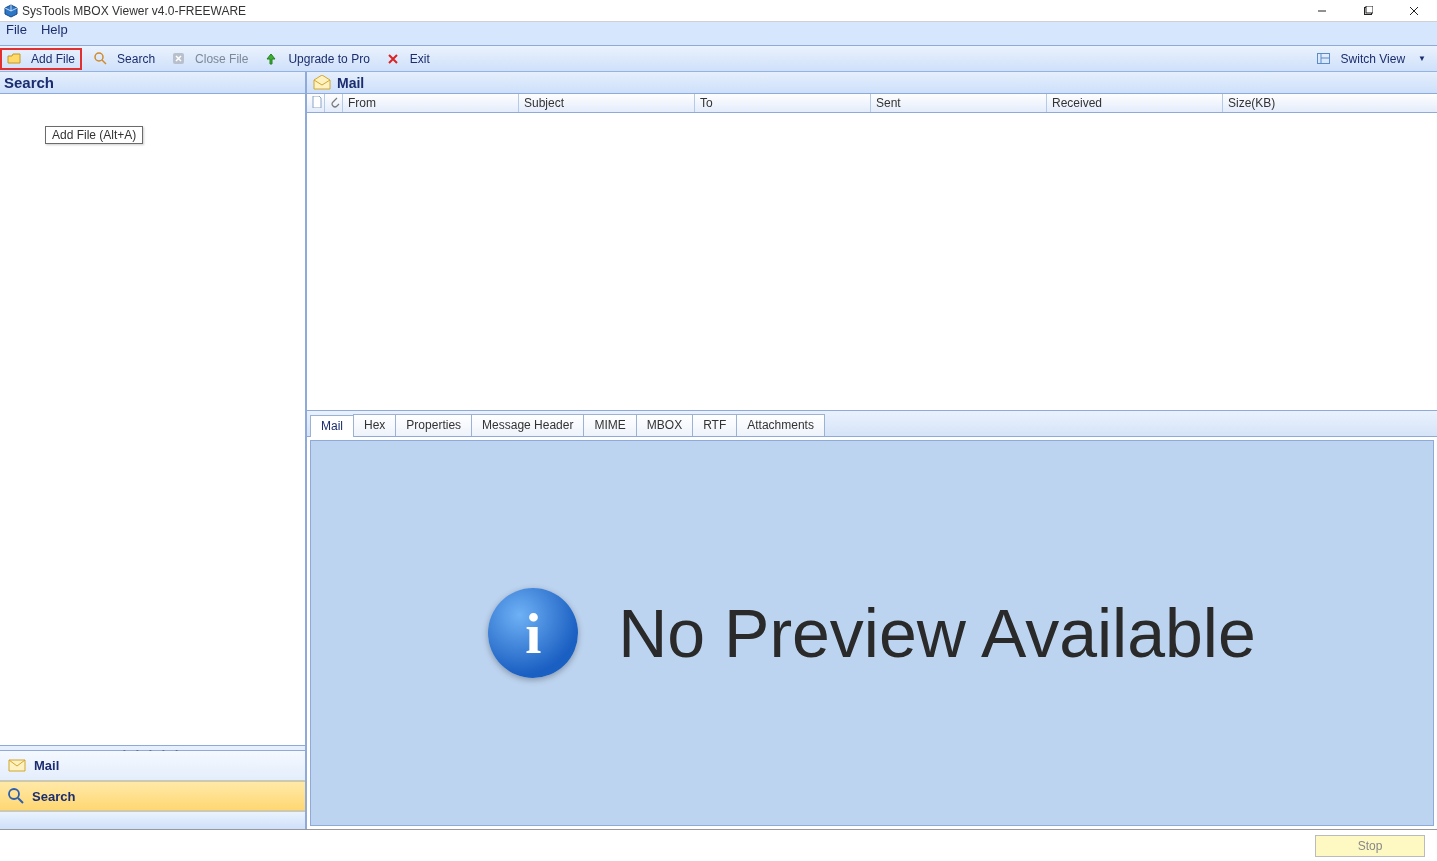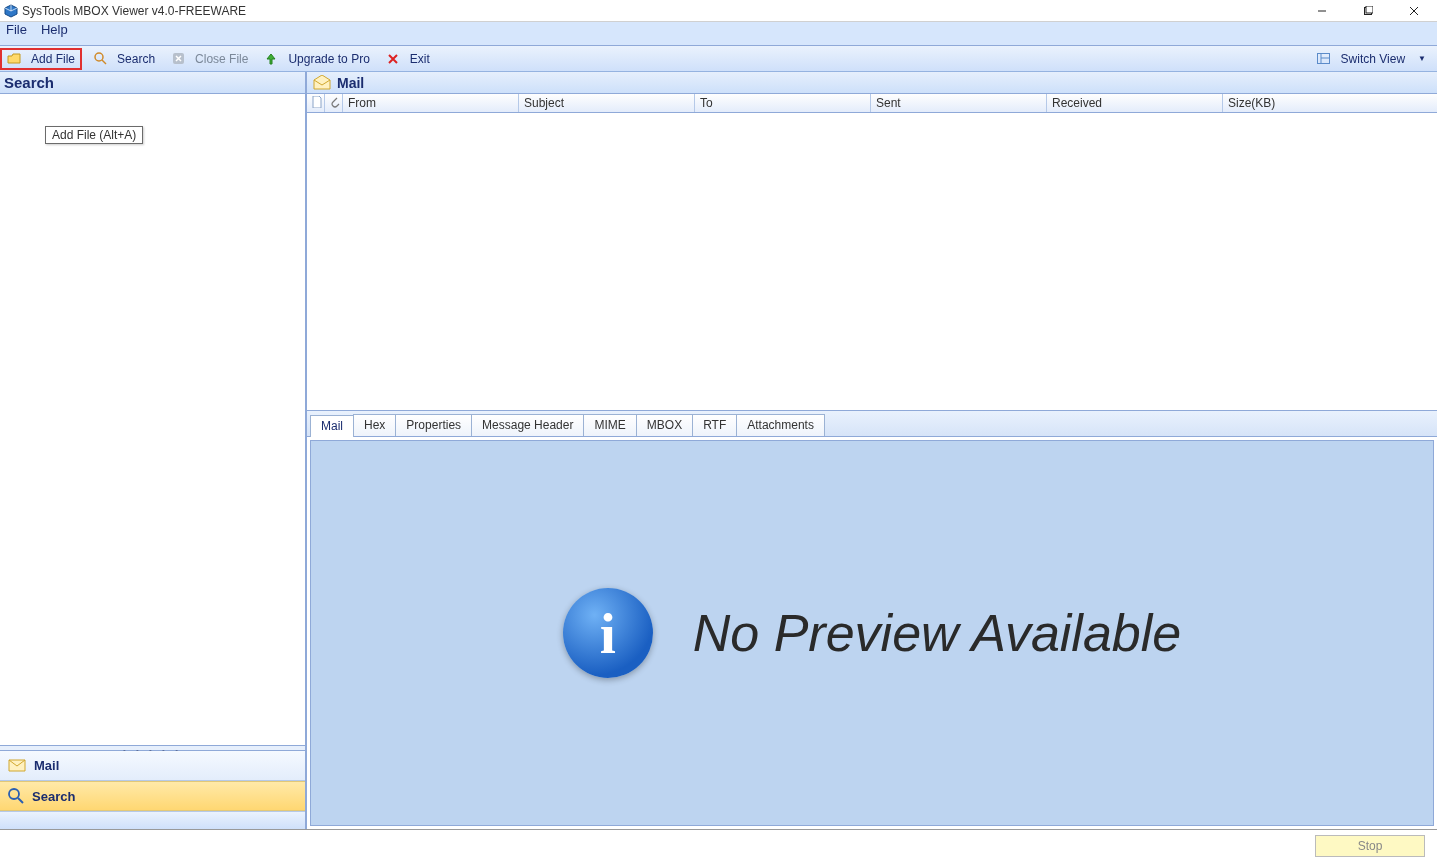--- a/index.html
+++ b/index.html
@@ -29,21 +29,21 @@
   .main { flex:1; display:flex; flex-direction:column; }
   .mail-hdr { height:22px; background:linear-gradient(#e6effc,#cde0fa); border-bottom:1px solid #8fa9d8; display:flex; align-items:center; gap:6px; padding:0 6px; color:#1b2d6f; font-weight:bold; font-size:14px; }
   .grid-head { height:19px; background:linear-gradient(#fefefe,#e3ecfb); border-bottom:1px solid #8fa9d8; display:flex; font-size:12px; color:#333; }
   .gh-cell { border-right:1px solid #b5c9e8; padding:2px 5px; white-space:nowrap; overflow:hidden; }
   .grid-body { flex:0 0 298px; background:#fff; border-bottom:1px solid #8fa9d8; }
   .tabs-row { height:26px; background:linear-gradient(#e9f1fd,#d6e4f8); border-bottom:1px solid #8fa9d8; display:flex; align-items:flex-end; padding-left:4px; }
   .tab { border:1px solid #9bb2d4; border-bottom:none; background:linear-gradient(#fff,#eef3fb); padding:3px 10px 4px; font-size:12px; color:#333; margin-left:-1px; cursor:pointer; }
   .tab.active { background:#fff; color:#1b2d6f; position:relative; top:1px; }
   .preview { flex:1; background:#bdd4f0; display:flex; align-items:center; justify-content:center; gap:40px; margin:3px; border:1px solid #8fa9d8; }
   .info-icon { width:90px; height:90px; border-radius:50%; background:radial-gradient(circle at 35% 30%, #6fb1f5, #1a5fc2 70%); display:flex; align-items:center; justify-content:center; color:#fff; font-size:58px; font-family:Georgia, serif; font-weight:bold; box-shadow:0 2px 6px rgba(0,0,0,.3); }
-  .preview-text { font-size:52px; color:#2a2a2a; font-weight:400; letter-spacing:0px;font-style:italic; }
+  .preview-text { font-size:68px; color:#2a2a2a; font-weight:400; letter-spacing:0px; }
   .bottombar { height:32px; border-top:1px solid #999; display:flex; align-items:center; justify-content:flex-end; padding:0 12px; background:#fff; }
   .bottombar button { width:110px; height:22px; font-size:12px; color:#888; border:1px solid #bbb; background:#fef9c3; }
   .ic svg { display:block; }
   .drop-arrow { font-size:8px; color:#1b2d6f; margin-left:3px; }
 </style>
 </head>
 <body>
 
 <div class="titlebar">
   <div class="title">

